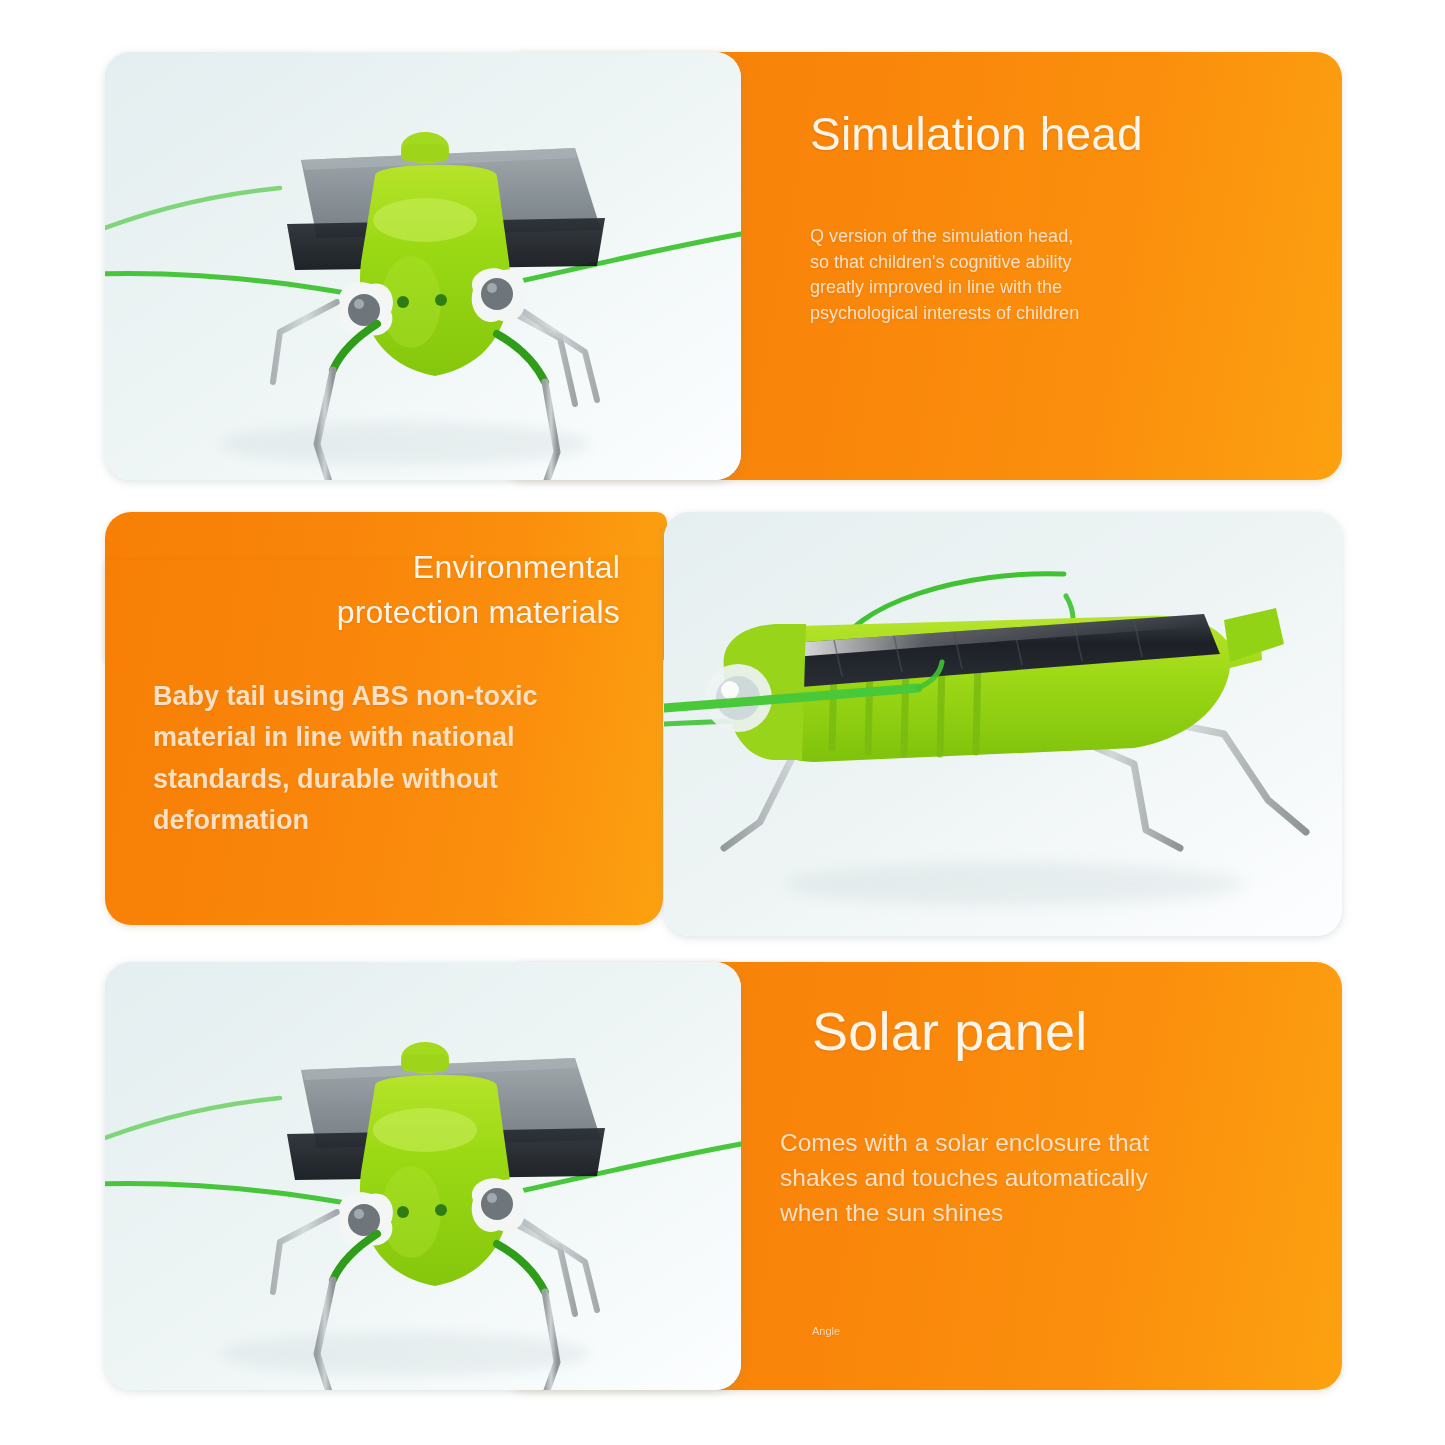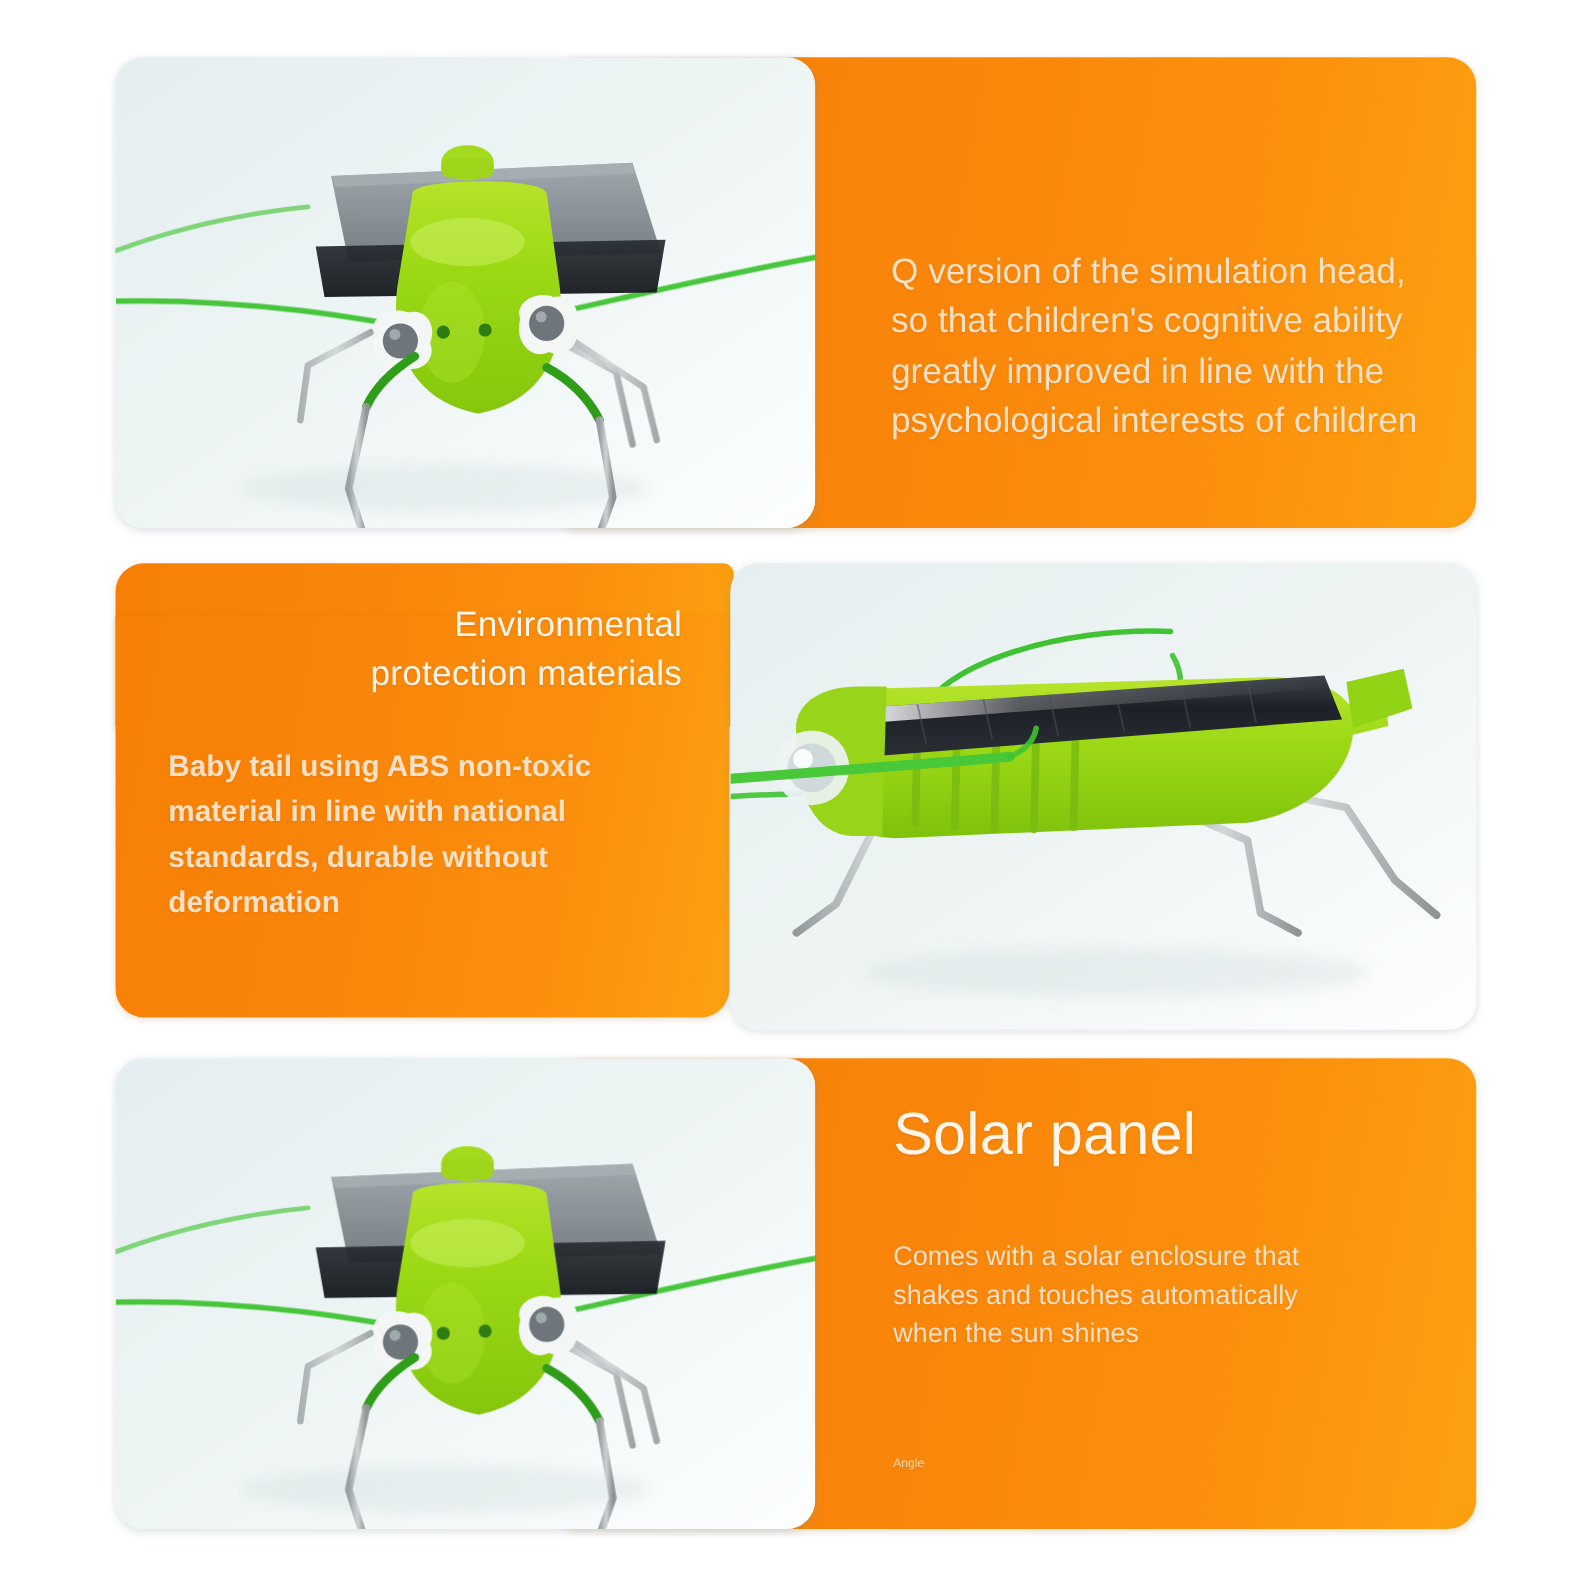--- a/index.html
+++ b/index.html
@@ -155,21 +155,22 @@
           <g fill="none" stroke-linecap="round" stroke-linejoin="round">
             <path d="M272 272 C 250 286, 236 300, 228 318" stroke="#2f9d1a" stroke-width="8"></path>
             <path d="M228 318 L 212 392 L 224 430" stroke="url(#leg1)" stroke-width="7"></path>
             <path d="M392 282 C 414 294, 430 310, 440 330" stroke="#2f9d1a" stroke-width="8"></path>
             <path d="M440 330 L 452 400 L 440 434" stroke="url(#leg1)" stroke-width="7"></path>
           </g>
         </svg>
       </div>
     </div>
 
-    <div class="body-text" style="left:810px; top:224px; width:500px; font-size:32px;">Q version of the simulation head,
+    <div class="title" style="left:810px; top:108px; width:500px; font-size:46px; line-height:1.15;">Simulation head</div>
+    <div class="body-text" style="left:810px; top:224px; width:500px; font-size:18px;">Q version of the simulation head,
 so that children's cognitive ability
 greatly improved in line with the
 psychological interests of children</div>
   </div>
 
   <div class="row" style="left:0; top:0; width:1445px; height:1445px; pointer-events:none;">
 
     <div class="orange-panel" style="left:105px; top:512px; width:562px; height:148px; border-radius:26px 10px 0 0;"></div>
 
     <div class="orange-panel" style="left:105px; top:560px; width:558px; height:365px; border-radius:0 0 26px 26px;"></div>
@@ -361,19 +362,19 @@
             <path d="M272 272 C 250 286, 236 300, 228 318" stroke="#2f9d1a" stroke-width="8"></path>
             <path d="M228 318 L 212 392 L 224 430" stroke="url(#leg3)" stroke-width="7"></path>
             <path d="M392 282 C 414 294, 430 310, 440 330" stroke="#2f9d1a" stroke-width="8"></path>
             <path d="M440 330 L 452 400 L 440 434" stroke="url(#leg3)" stroke-width="7"></path>
           </g>
         </svg>
       </div>
     </div>
 
     <div class="title" style="left:812px; top:1000px; width:500px; font-size:54px; line-height:1.15; pointer-events:auto;">Solar panel</div>
-    <div class="body-text" style="left:812px; top:1126px; width:470px; font-size:24.5px; pointer-events:auto;">Comes with a solar enclosure that
+    <div class="body-text" style="left:780px; top:1126px; width:470px; font-size:24.5px; pointer-events:auto;">Comes with a solar enclosure that
 shakes and touches automatically
 when the sun shines</div>
     <div class="foot-text" style="left:812px; top:1283px; width:300px; font-size:11px; pointer-events:auto;margin-top:42px;">Angle</div>
   </div>
 
 </div>
 
 </body></html>

